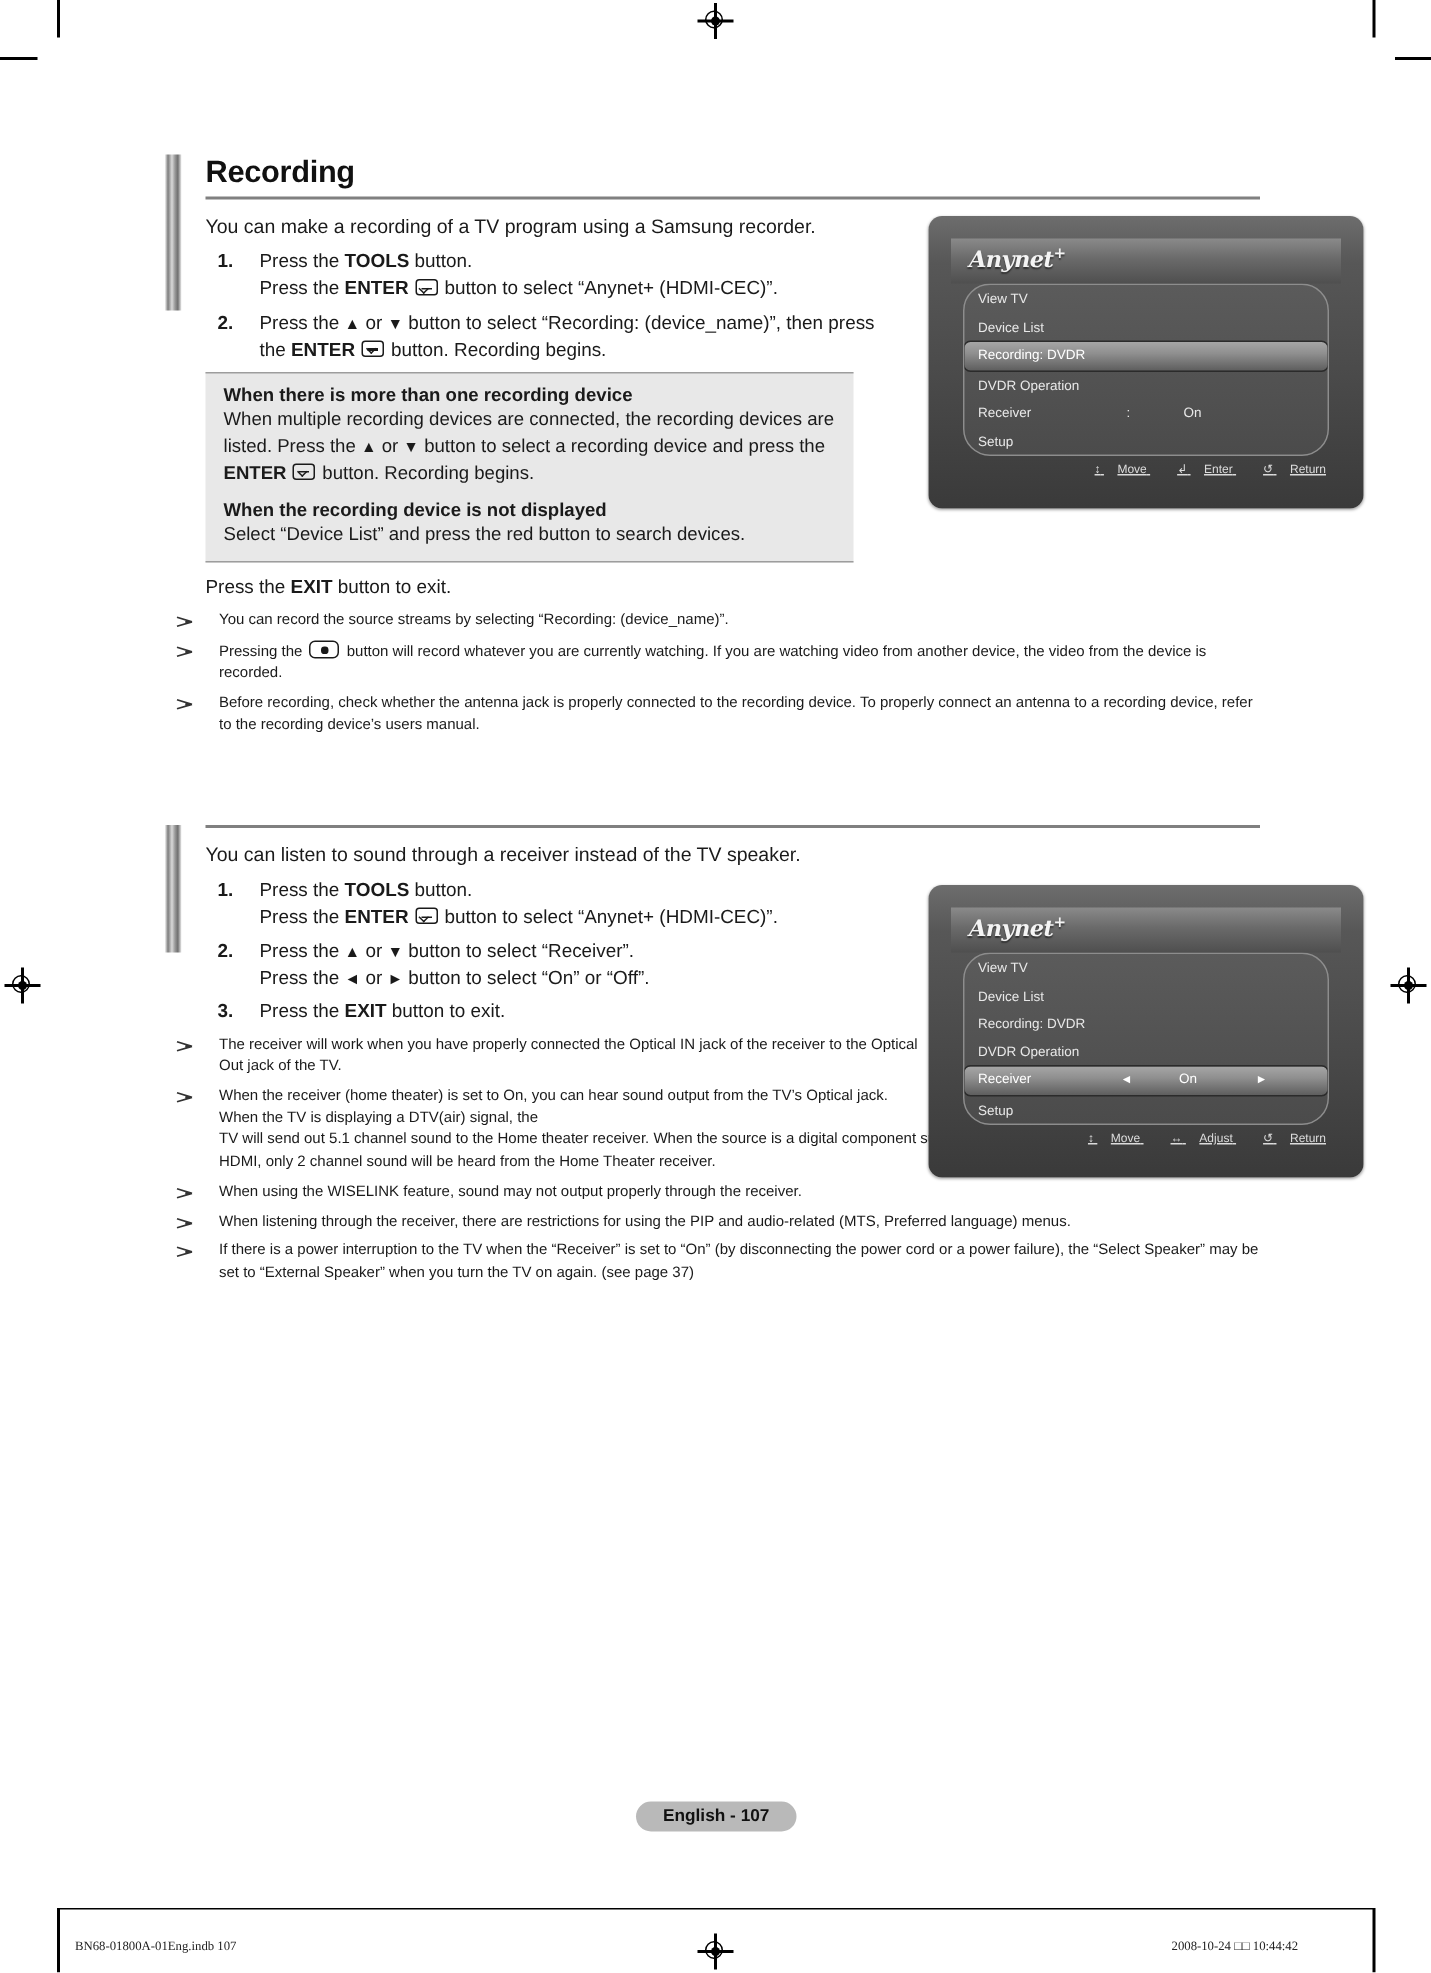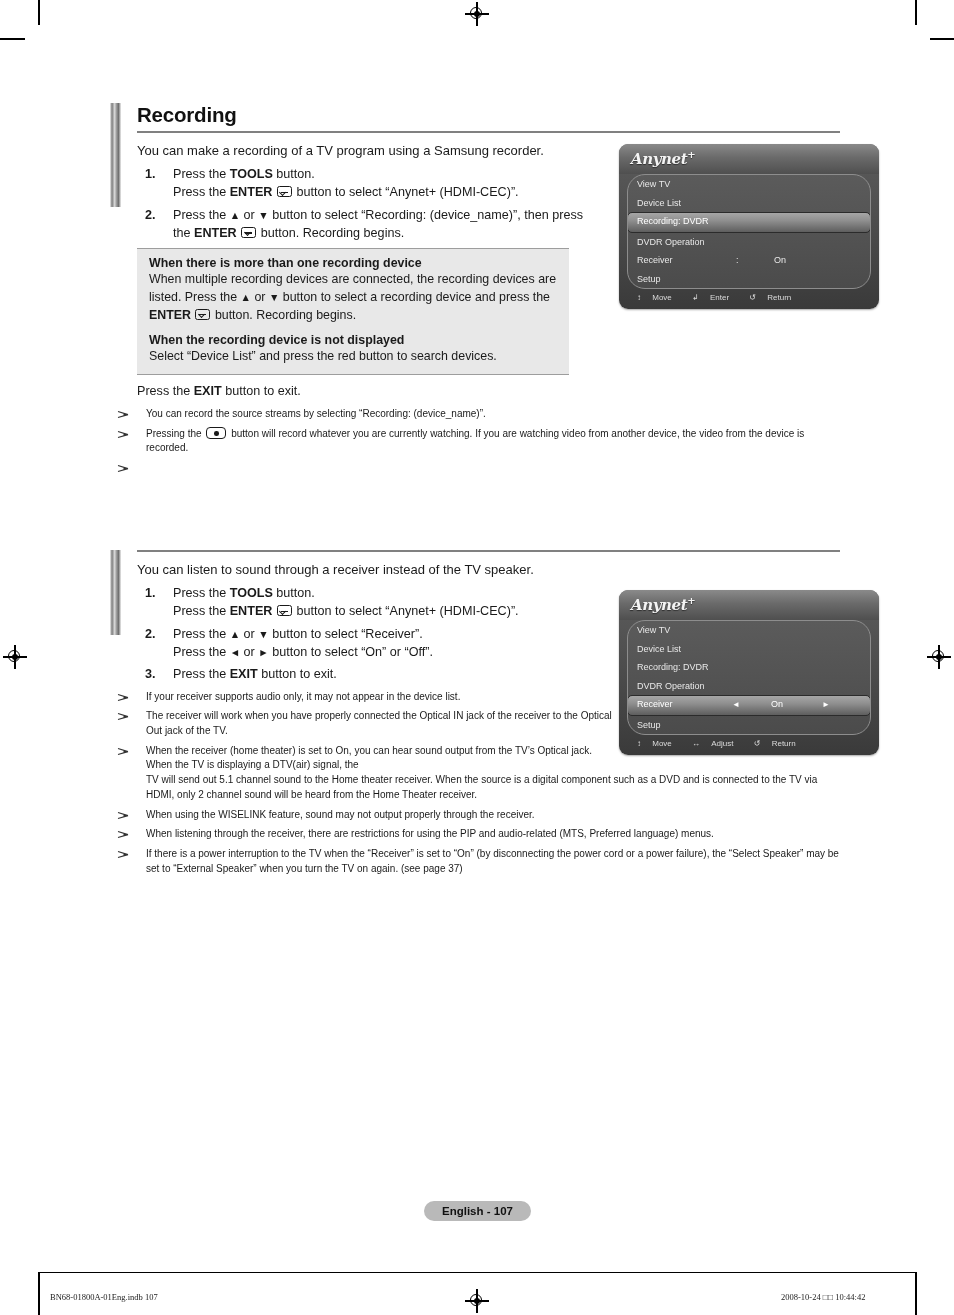--- a/index.html
+++ b/index.html
@@ -192,21 +192,21 @@
   }
   .tri { font-size: 10.5px; line-height: 1; }
 
   
   .osd {
     position: absolute;
     width: 260px;
     border-radius: 9px;
     background: linear-gradient(to bottom, #6d6d6d 0%, #575757 16%, #4a4a4a 55%, #3a3a3a 100%);
     box-shadow: 0 1px 2px rgba(0,0,0,0.35);
-    padding: 0;
+    padding: 15px;
     overflow: hidden;
     font-size: 9px;
     color: #e7e7e7;
   }
   .osd-logo {
     height: 30px;
     position: relative;
     background: linear-gradient(to bottom, #8a8a8a 0%, #6a6a6a 45%, #4f4f4f 100%);
   }
   .osd-logo .logotext {
@@ -258,25 +258,26 @@
   .osd-row .larr {
     position: absolute; left: 104px; font-size: 8px;
   }
   .osd-row .rarr {
     position: absolute; left: 194px; font-size: 8px;
   }
   .osd-row .value-c {
     position: absolute; left: 143px;
   }
   .osd-hints {
-    text-align: left;
+    text-align: right;
     padding: 4px 10px 7px 0;
     font-size: 8px;
     color: #dcdcdc;
     white-space: nowrap;
+    text-decoration: underline;
   }
   .osd-hints span { margin-left: 9px; }
 
   
   .page-badge {
     position: absolute;
     background: #b9b9b9;
     border-radius: 11px;
     height: 20px;
     line-height: 20px;
@@ -374,20 +375,21 @@
             </svg>
           </span>
         Pressing the <span class="key-rec"></span> button will record whatever you are currently watching. If you are watching video from another device, the video from the device is recorded.
       </li>
       <li>
         <span class="arrow">
             <svg width="14" height="14" viewBox="0 0 14 14">
               <path d="M1 3.5 L11 6.6 M1 9.5 L11 6.6 M11 6.6 L6.5 6.6" stroke="#333" stroke-width="1.2" fill="none"></path>
             </svg>
           </span>
+        <span>Before recording, check whether the antenna jack is properly connected to the recording device. To properly connect an antenna to a recording device, refer to the recording device’s users manual.</span>
       </li>
     </ul>
   </div>
 
   <div class="osd" style="left:619px;top:144px;">
     <div class="osd-logo">
       <div class="logotext"><span>Anynet</span><sup>+</sup></div>
     </div>
     <div class="osd-list">
       <div class="osd-row"><span>View TV</span></div>
@@ -427,28 +429,20 @@
           Press the <span class="tri">▲</span> or <span class="tri">▼</span> button to select “Receiver”.<br>
           Press the <span class="tri">◄</span> or <span class="tri">►</span> button to select “On” or “Off”.
         </li>
         <li>
           <span class="num">3.</span>
           Press the <b>EXIT</b> button to exit.
         </li>
       </ol>
 
       <ul class="notes" style="margin-left:-27px;margin-top:6px;">
-        <li style="width:470px;">
-          <span class="arrow">
-              <svg width="14" height="14" viewBox="0 0 14 14">
-                <path d="M1 3.5 L11 6.6 M1 9.5 L11 6.6 M11 6.6 L6.5 6.6" stroke="#333" stroke-width="1.2" fill="none"></path>
-              </svg>
-            </span>
-          <span>If your receiver supports audio only, it may not appear in the device list.</span>
-        </li>
         <li style="width:470px;">
           <span class="arrow">
               <svg width="14" height="14" viewBox="0 0 14 14">
                 <path d="M1 3.5 L11 6.6 M1 9.5 L11 6.6 M11 6.6 L6.5 6.6" stroke="#333" stroke-width="1.2" fill="none"></path>
               </svg>
             </span>
           <span>The receiver will work when you have properly connected the Optical IN jack of the receiver to the Optical Out jack of the TV.</span>
         </li>
         <li>
           <span class="arrow">

